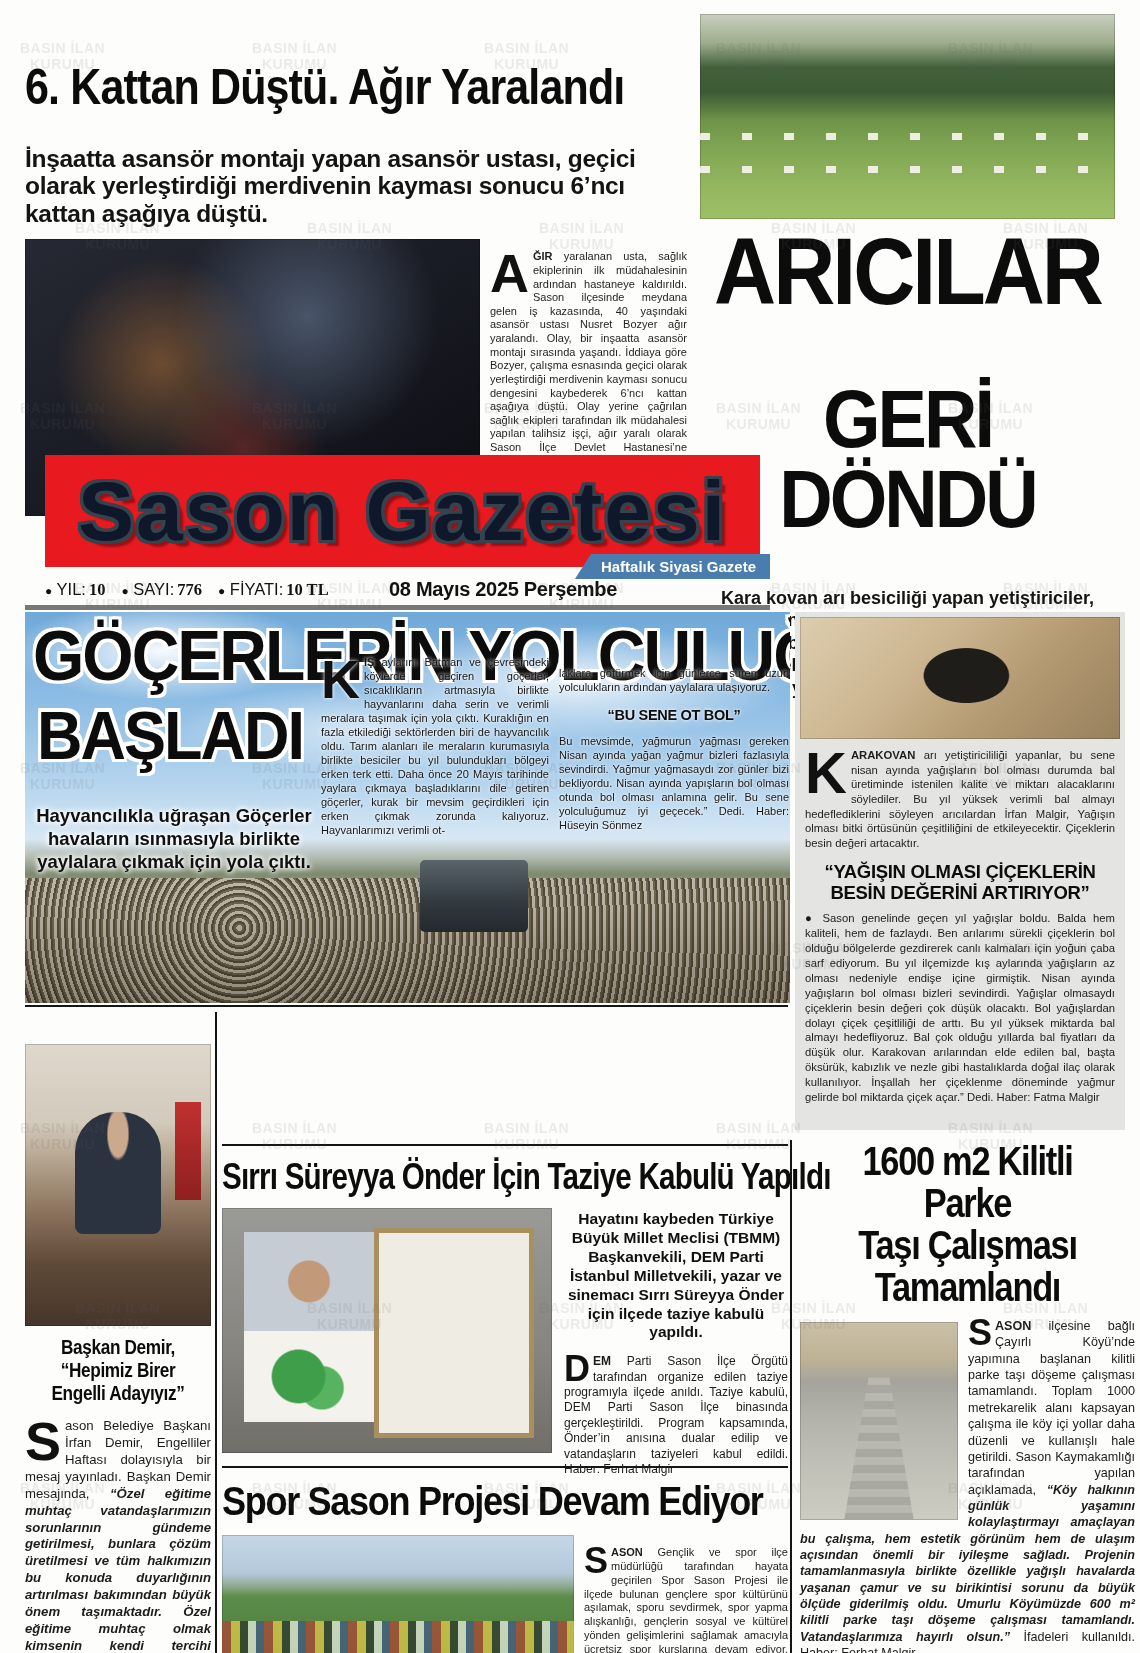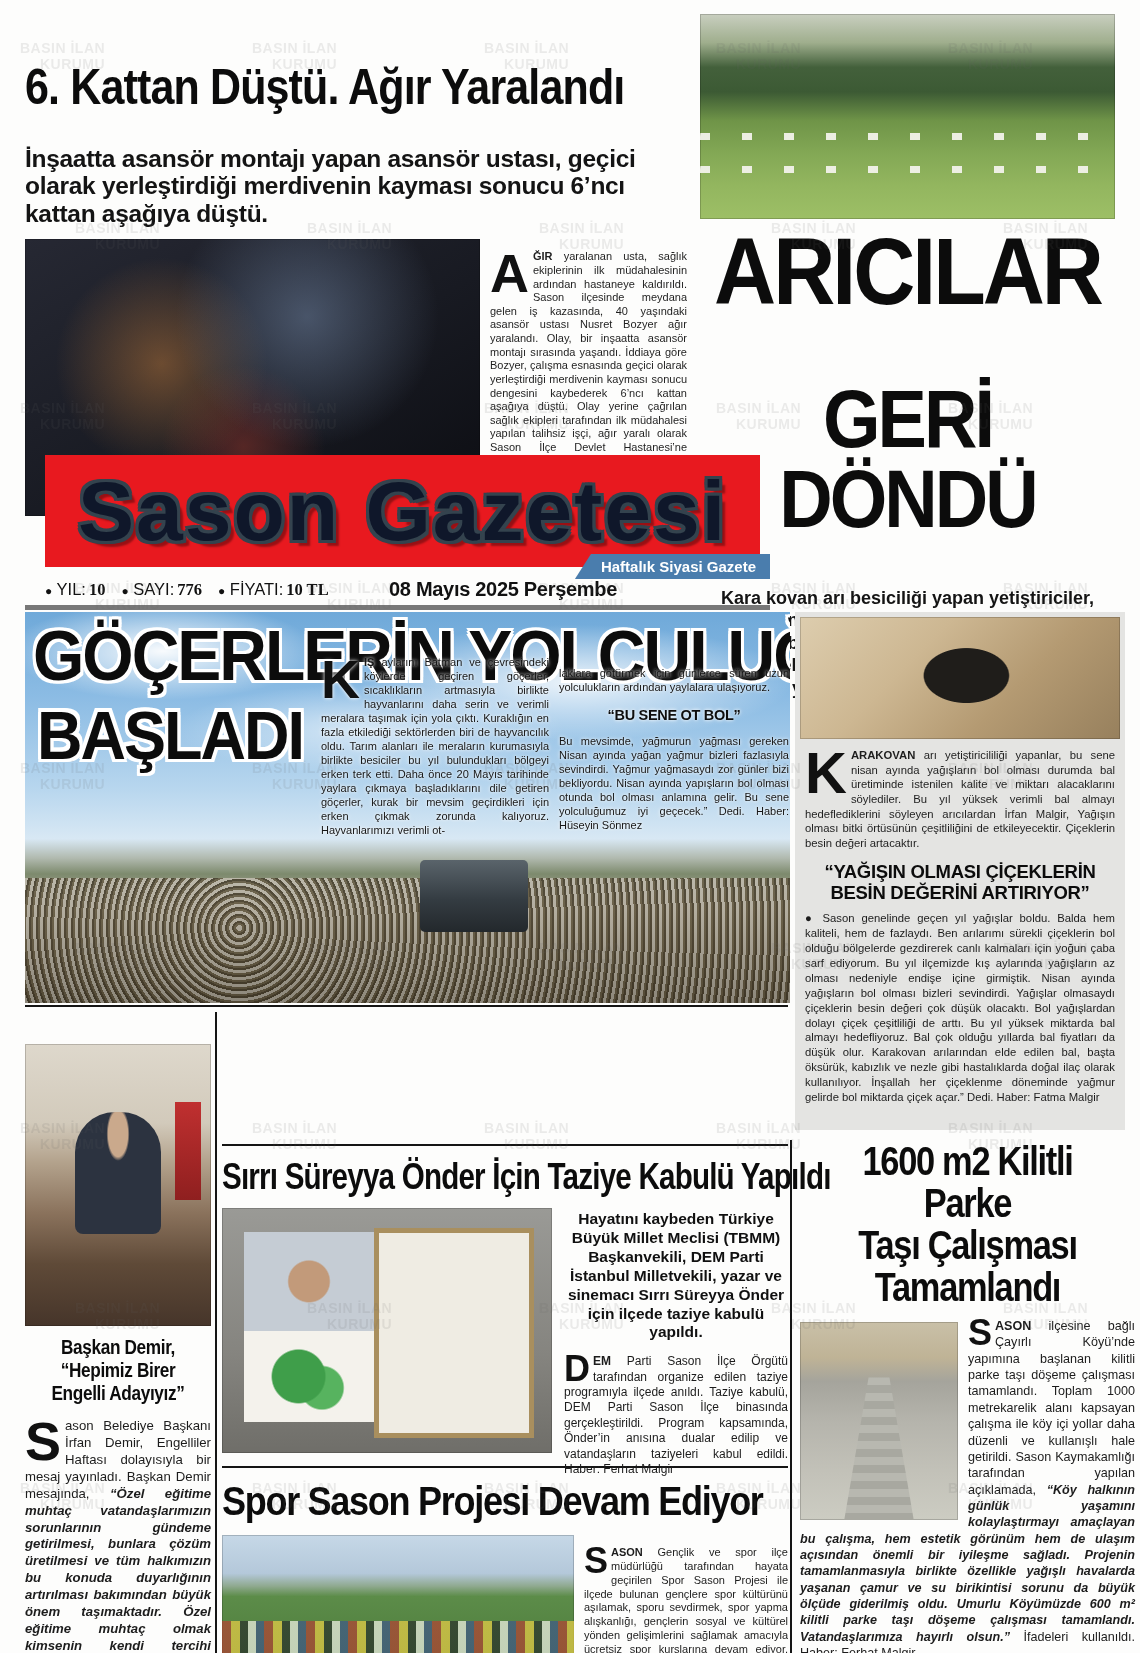--- a/index.html
+++ b/index.html
@@ -130,21 +130,21 @@
   .parke-photo{float:left;width:158px;height:198px;margin:4px 10px 6px 0;background:
     linear-gradient(180deg,#c9c0a8 0,#bfb396 18%,#a5a49c 30%,#b5b4ac 50%,#c2c1b8 75%,#ccccc2 100%);}
   .road{position:absolute;left:28%;top:28%;width:44%;height:72%;
     background:repeating-linear-gradient(180deg,#b8b8b0 0 8px,#a8a8a0 8px 16px);
     clip-path:polygon(35% 0,65% 0,100% 100%,0 100%);}
   
   .hline{position:absolute;height:2px;background:#151515;}
   .vline{position:absolute;width:2px;background:#151515;}
   
   #watermarks{position:absolute;inset:0;z-index:40;pointer-events:none;}
-  .wm{position:absolute;white-space:pre;text-align:right;font-weight:bold;font-size:14px;line-height:1.15;
+  .wm{position:absolute;white-space:pre;text-align:center;font-weight:bold;font-size:14px;line-height:1.15;
       color:rgba(100,100,100,.12);letter-spacing:.5px;}
 </style>
 </head>
 <body>
 
 <div class="page">
 
   <section class="accident">
     <h1 class="hl acc-h">6. Kattan Düştü. Ağır Yaralandı</h1>
     <p class="acc-sub">İnşaatta asansör montajı yapan asansör ustası, geçici olarak yerleştirdiği merdivenin kayması sonucu 6’ncı kattan aşağıya düştü.</p>
@@ -180,20 +180,21 @@
   <div class="rule-thick"></div>
 
   <section class="main-story">
     <div class="sheep-photo">
       <div class="flock"></div>
       <div class="flock-shade"></div>
       <div class="truck"></div>
     </div>
     <div class="ms-h1">GÖÇERLERİN YOLCULUĞU</div>
     <div class="ms-h2">BAŞLADI</div>
+    <div class="ms-sub">Hayvancılıkla uğraşan Göçerler havaların ısınmasıyla birlikte yaylalara çıkmak için yola çıktı.</div>
     <div class="ms-col ms-col1"><span class="dropcap dc3">K</span><b>IŞ</b>
       <span>aylarını Batman ve çevresindeki köylerde geçiren göçerler, sıcaklıkların artmasıyla birlikte hayvanlarını daha serin ve verimli meralara taşımak için yola çıktı. Kuraklığın en fazla etkilediği sektörlerden biri de hayvancılık oldu. Tarım alanları ile meraların kurumasıyla birlikte besiciler bu yıl bulundukları bölgeyi erken terk etti. Daha önce 20 Mayıs tarihinde yaylara çıkmaya başladıklarını dile getiren göçerler, kurak bir mevsim geçirdikleri için erken çıkmak zorunda kalıyoruz. Hayvanlarımızı verimli ot-</span></div>
     <div class="ms-col ms-col2">
       <p>laklara götürmek için günlerce süren uzun yolculukların ardından yaylalara ulaşıyoruz.</p>
       <p class="ms-colhead">“BU SENE OT BOL”</p>
       <p>Bu mevsimde, yağmurun yağması gereken Nisan ayında yağan yağmur bizleri fazlasıyla sevindirdi. Yağmur yağmasaydı zor günler bizi bekliyordu. Nisan ayında yapışların bol olması otunda bol olması anlamına gelir. Bu sene yolculuğumuz iyi geçecek.” Dedi. Haber: Hüseyin Sönmez</p>
     </div>
   </section>
 
   <aside class="right-panel" style="position:absolute;">

